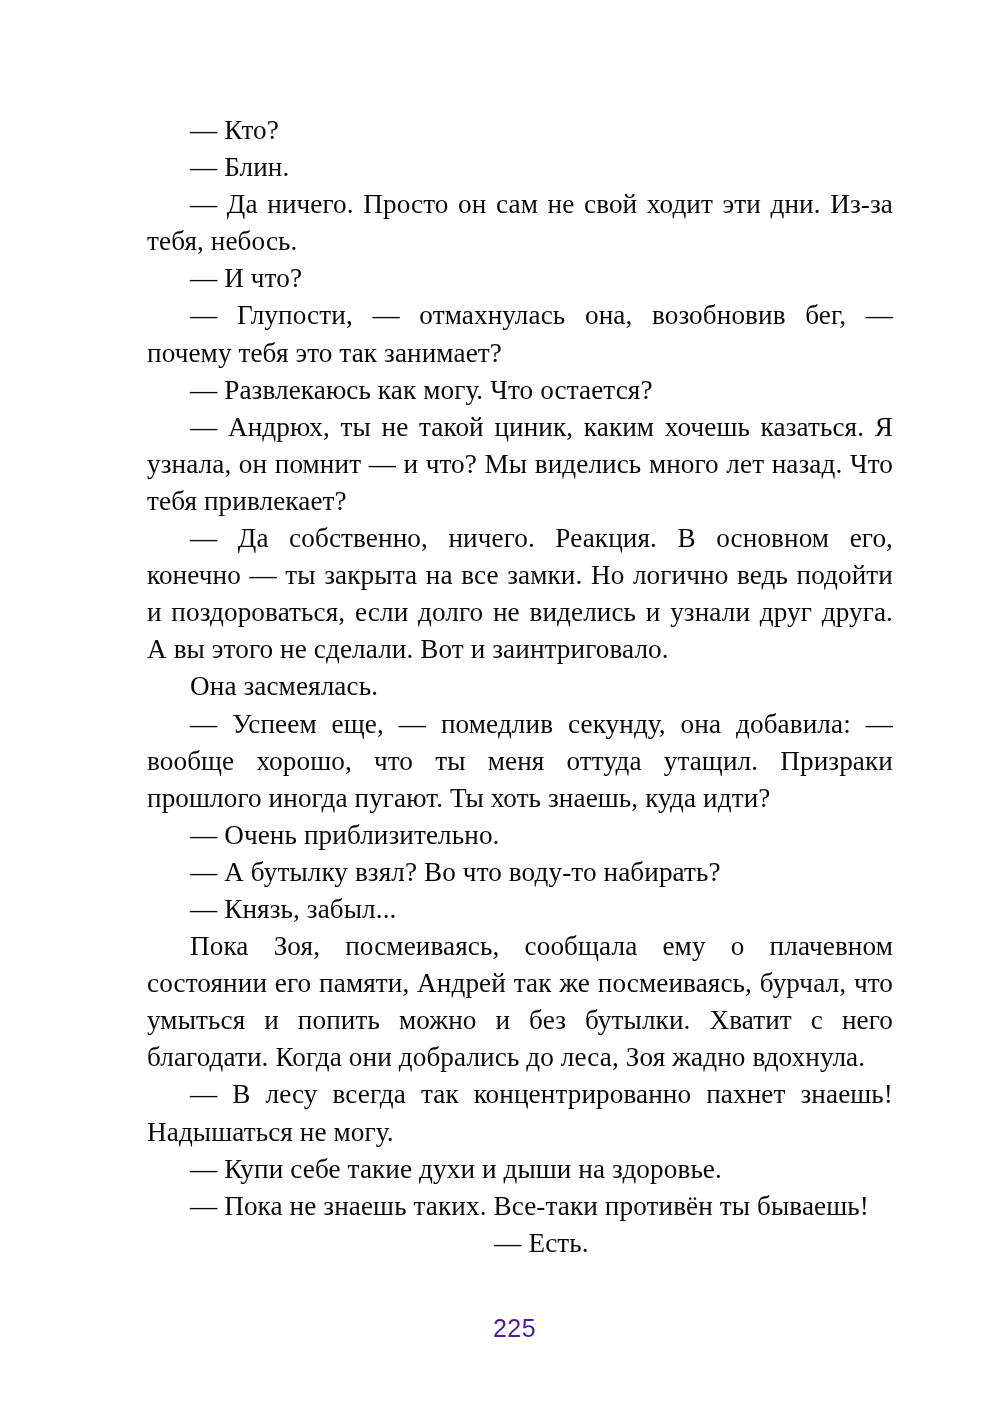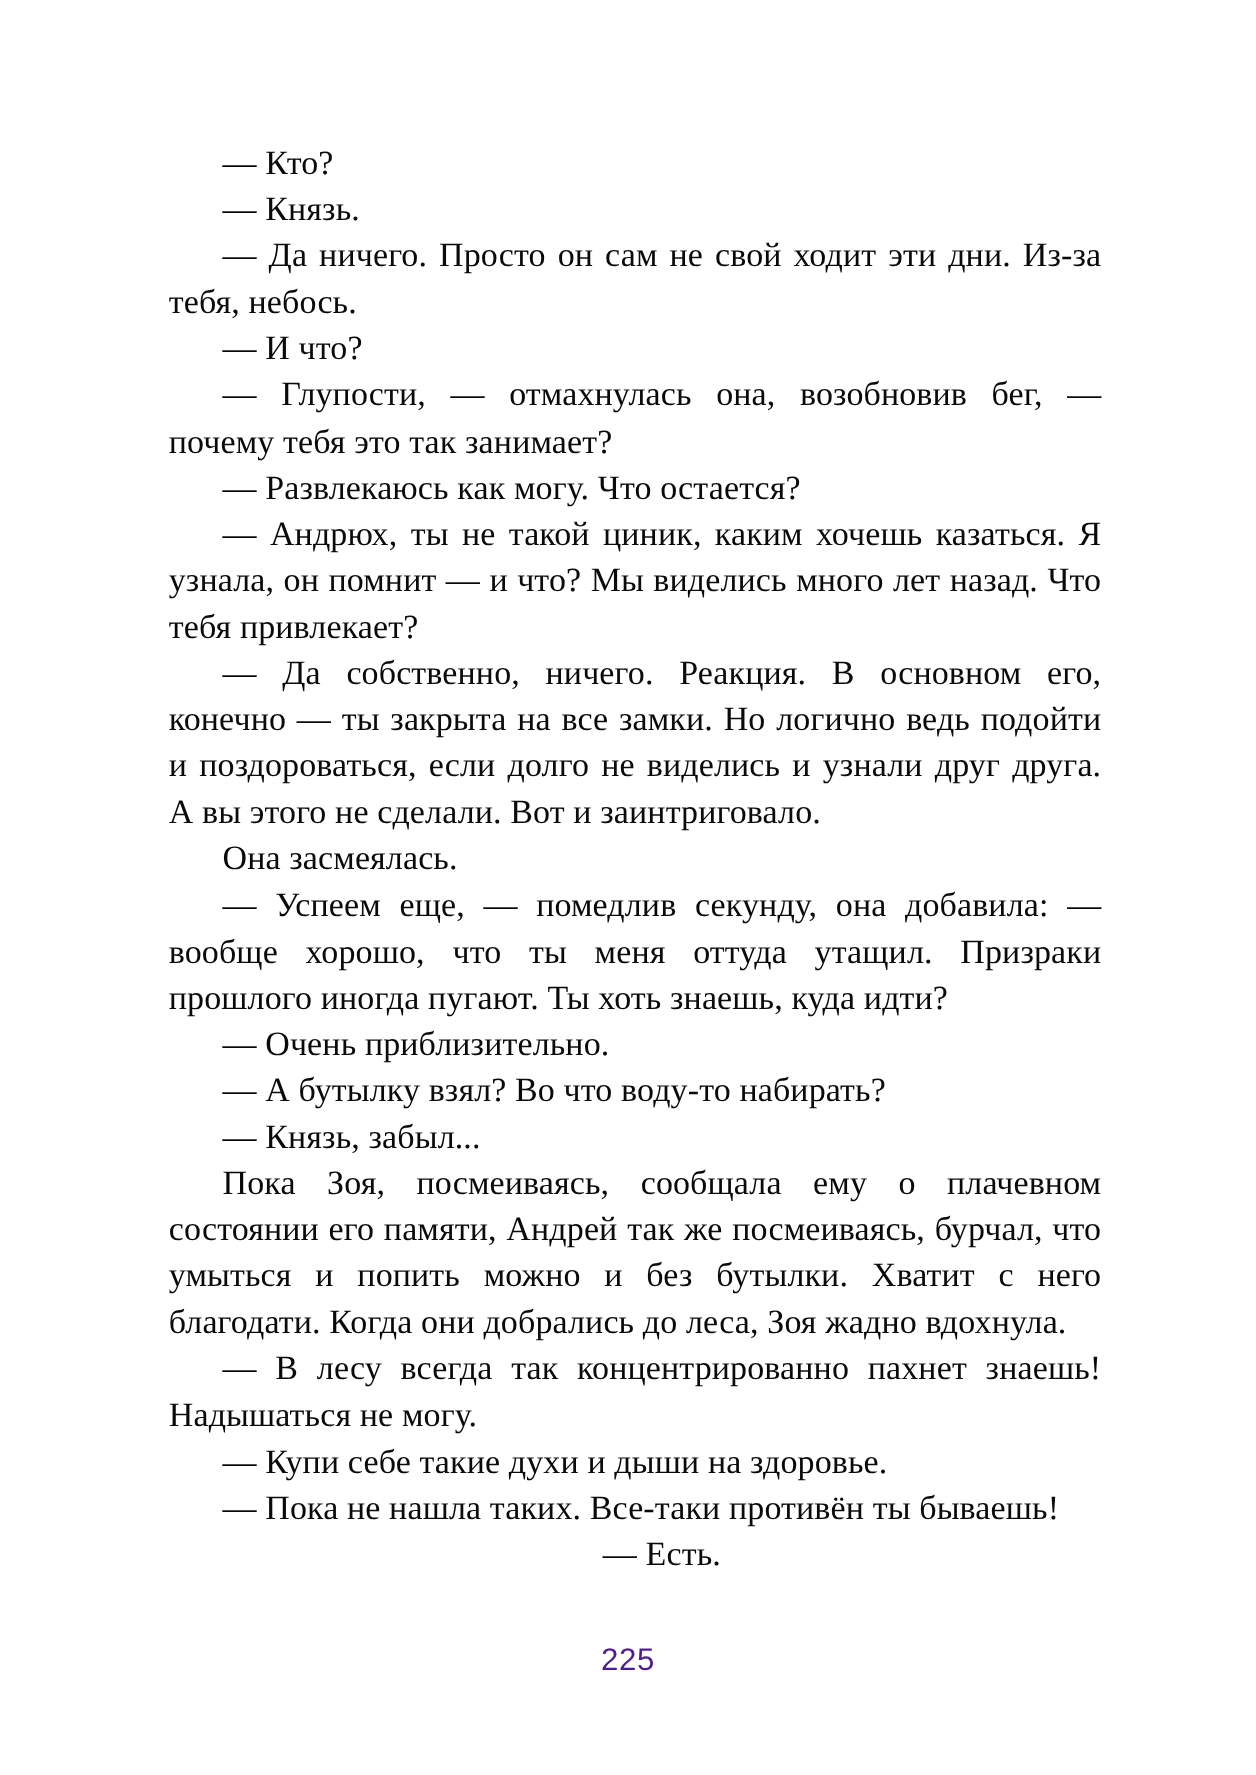--- a/index.html
+++ b/index.html
@@ -12,21 +12,21 @@
     height: 1420px;
     position: relative;
     overflow: hidden;
     font-family: "Liberation Serif", "DejaVu Serif", serif;
     color: #0a0a0a;
     -webkit-font-smoothing: antialiased;
   }
 
   .page {
     position: absolute;
-    left: 0;
+    left: 12px;
     top: 0;
     width: 854px;
     height: 1420px;
     background: #ffffff;
   }
 
   .text-column {
     position: absolute;
     left: 135px;
     top: 112px;
@@ -70,34 +70,34 @@
     letter-spacing: 0.5px;
   }
 </style>
 </head>
 <body>
 
 <div class="page">
 
   <div class="text-column" id="text-column">
       <p class="para short">— Кто?</p>
-      <p class="para short">— Князь.</p>
+      <p class="para short">— Блин.</p>
       <p class="para">— Да ничего. Просто он сам не свой ходит эти дни. Из-за тебя, небось.</p>
       <p class="para short">— И что?</p>
       <p class="para">— Глупости, — отмахнулась она, возобновив бег, — почему тебя это так занимает?</p>
       <p class="para short">— Развлекаюсь как могу. Что остается?</p>
       <p class="para">— Андрюх, ты не такой циник, каким хочешь казаться. Я узнала, он помнит — и что? Мы виделись много лет назад. Что тебя привлекает?</p>
       <p class="para">— Да собственно, ничего. Реакция. В основном его, конечно — ты закрыта на все замки. Но логично ведь подойти и поздороваться, если долго не виделись и узнали друг друга. А вы этого не сделали. Вот и заинтриговало.</p>
       <p class="para short">Она засмеялась.</p>
       <p class="para">— Успеем еще, — помедлив секунду, она добавила: — вообще хорошо, что ты меня оттуда утащил. Призраки прошлого иногда пугают. Ты хоть знаешь, куда идти?</p>
       <p class="para short">— Очень приблизительно.</p>
       <p class="para short">— А бутылку взял? Во что воду-то набирать?</p>
       <p class="para short">— Князь, забыл...</p>
       <p class="para">Пока Зоя, посмеиваясь, сообщала ему о плачевном состоянии его памяти, Андрей так же посмеиваясь, бурчал, что умыться и попить можно и без бутылки. Хватит с него благодати. Когда они добрались до леса, Зоя жадно вдохнула.</p>
       <p class="para">— В лесу всегда так концентрированно пахнет знаешь! Надышаться не могу.</p>
       <p class="para short">— Купи себе такие духи и дыши на здоровье.</p>
-      <p class="para">— Пока не нашла таких. Все-таки противён ты бываешь!</p>
+      <p class="para">— Пока не знаешь таких. Все-таки противён ты бываешь!</p>
       <p class="para short">— Есть.</p>
     </div>
 
   <div class="folio">225</div>
 
 </div>
 
 </body></html>

